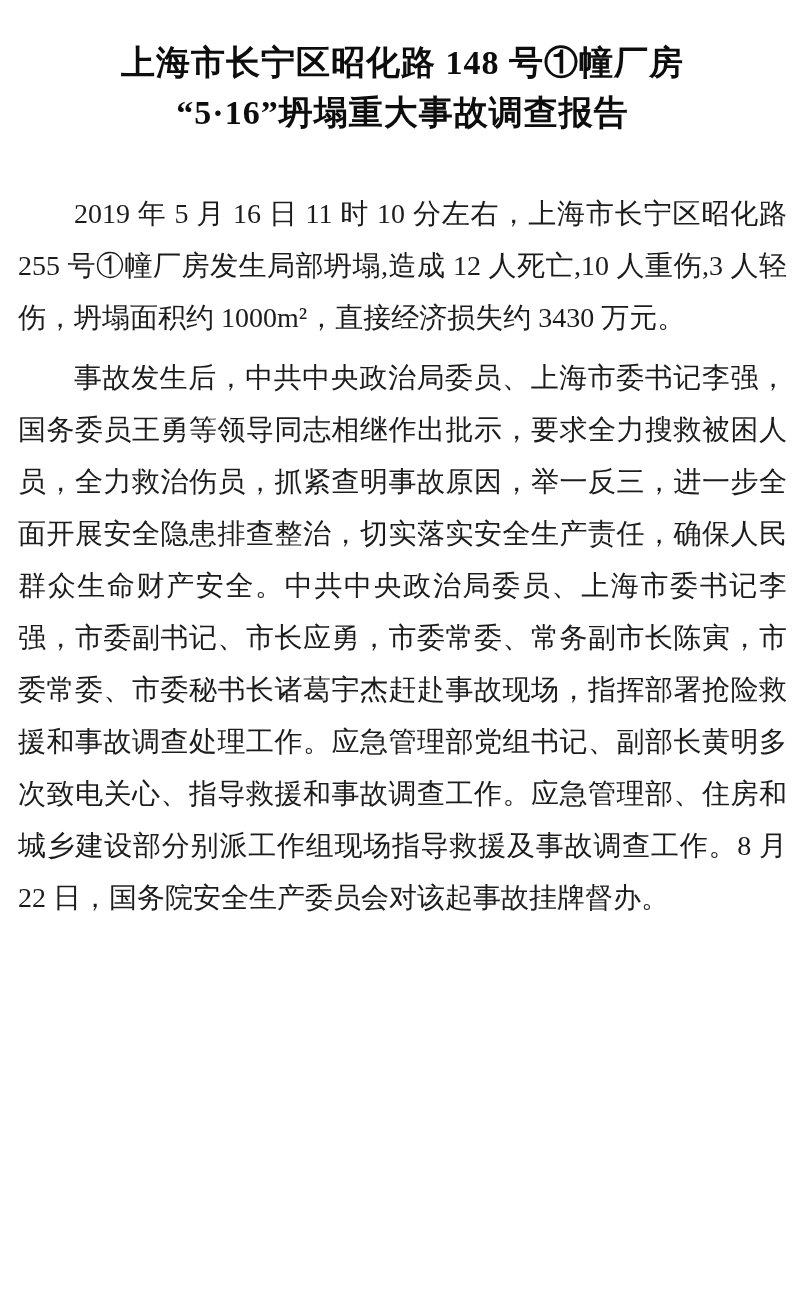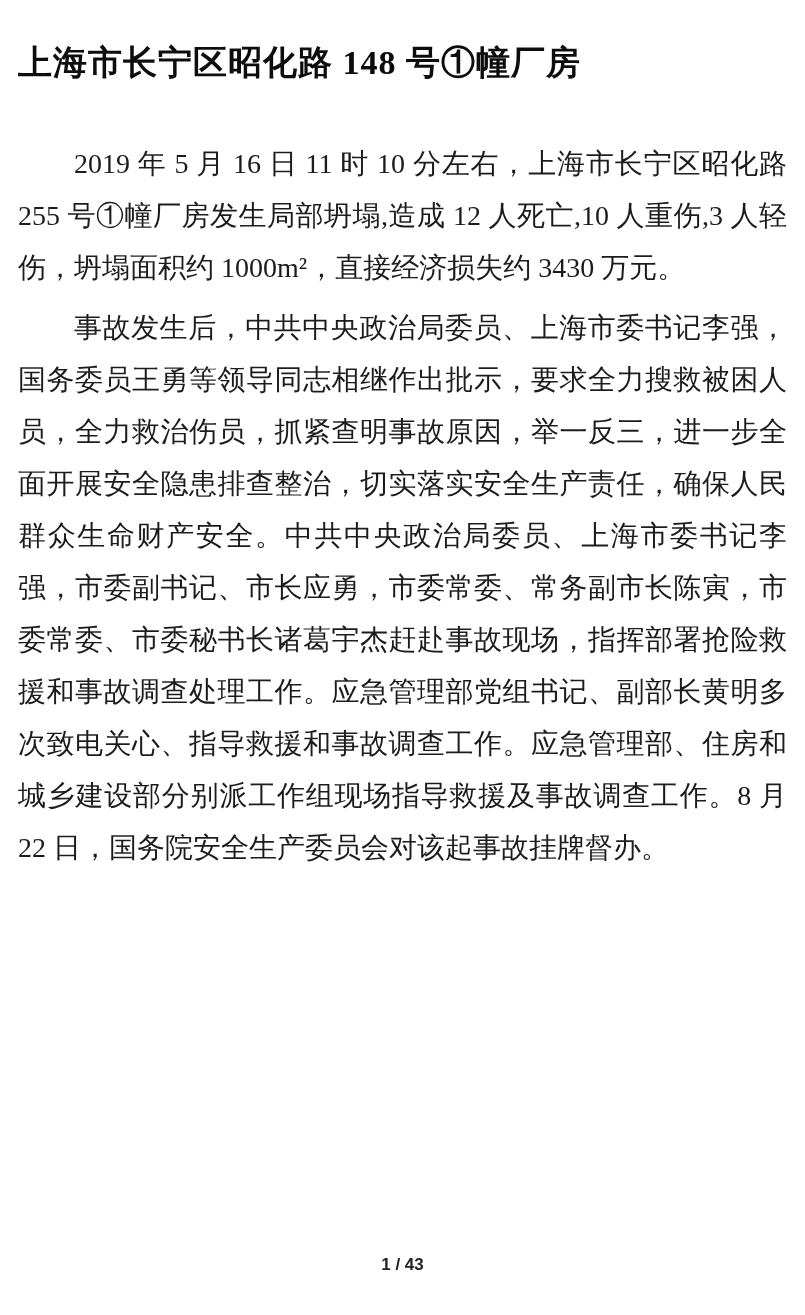--- a/index.html
+++ b/index.html
@@ -17,20 +17,21 @@
   }
   .page {
     box-sizing: border-box;
     width: 805px;
     height: 1315px;
     padding: 38px 18px 0 18px;
     position: relative;
   }
   .title {
     margin: 0;
+    text-align: center;
     font-size: 34px;
     font-weight: 700;
     line-height: 50px;
     color: #0d0d0d;
     letter-spacing: 1px;
   }
   .title-line {
     display: block;
   }
   .report-body {
@@ -60,22 +61,22 @@
     color: #222222;
   }
 </style>
 </head>
 <body>
 
 <div class="page">
 
   <h1 class="title">
     <span class="title-line">上海市长宁区昭化路 148 号①幢厂房</span>
+    <span class="title-line">“5·16”坍塌重大事故调查报告</span>
   </h1>
 
   <div class="report-body">
     <p>2019 年 5 月 16 日 11 时 10 分左右，上海市长宁区昭化路 255 号①幢厂房发生局部坍塌,造成 12 人死亡,10 人重伤,3 人轻伤，坍塌面积约 1000m²，直接经济损失约 3430 万元。</p>
     <p>事故发生后，中共中央政治局委员、上海市委书记李强，国务委员王勇等领导同志相继作出批示，要求全力搜救被困人员，全力救治伤员，抓紧查明事故原因，举一反三，进一步全面开展安全隐患排查整治，切实落实安全生产责任，确保人民群众生命财产安全。中共中央政治局委员、上海市委书记李强，市委副书记、市长应勇，市委常委、常务副市长陈寅，市委常委、市委秘书长诸葛宇杰赶赴事故现场，指挥部署抢险救援和事故调查处理工作。应急管理部党组书记、副部长黄明多次致电关心、指导救援和事故调查工作。应急管理部、住房和城乡建设部分别派工作组现场指导救援及事故调查工作。8 月 22 日，国务院安全生产委员会对该起事故挂牌督办。</p>
   </div>
 
-  <div class="page-number">1 / 43</div>
 
 </div>
 
 </body></html>

